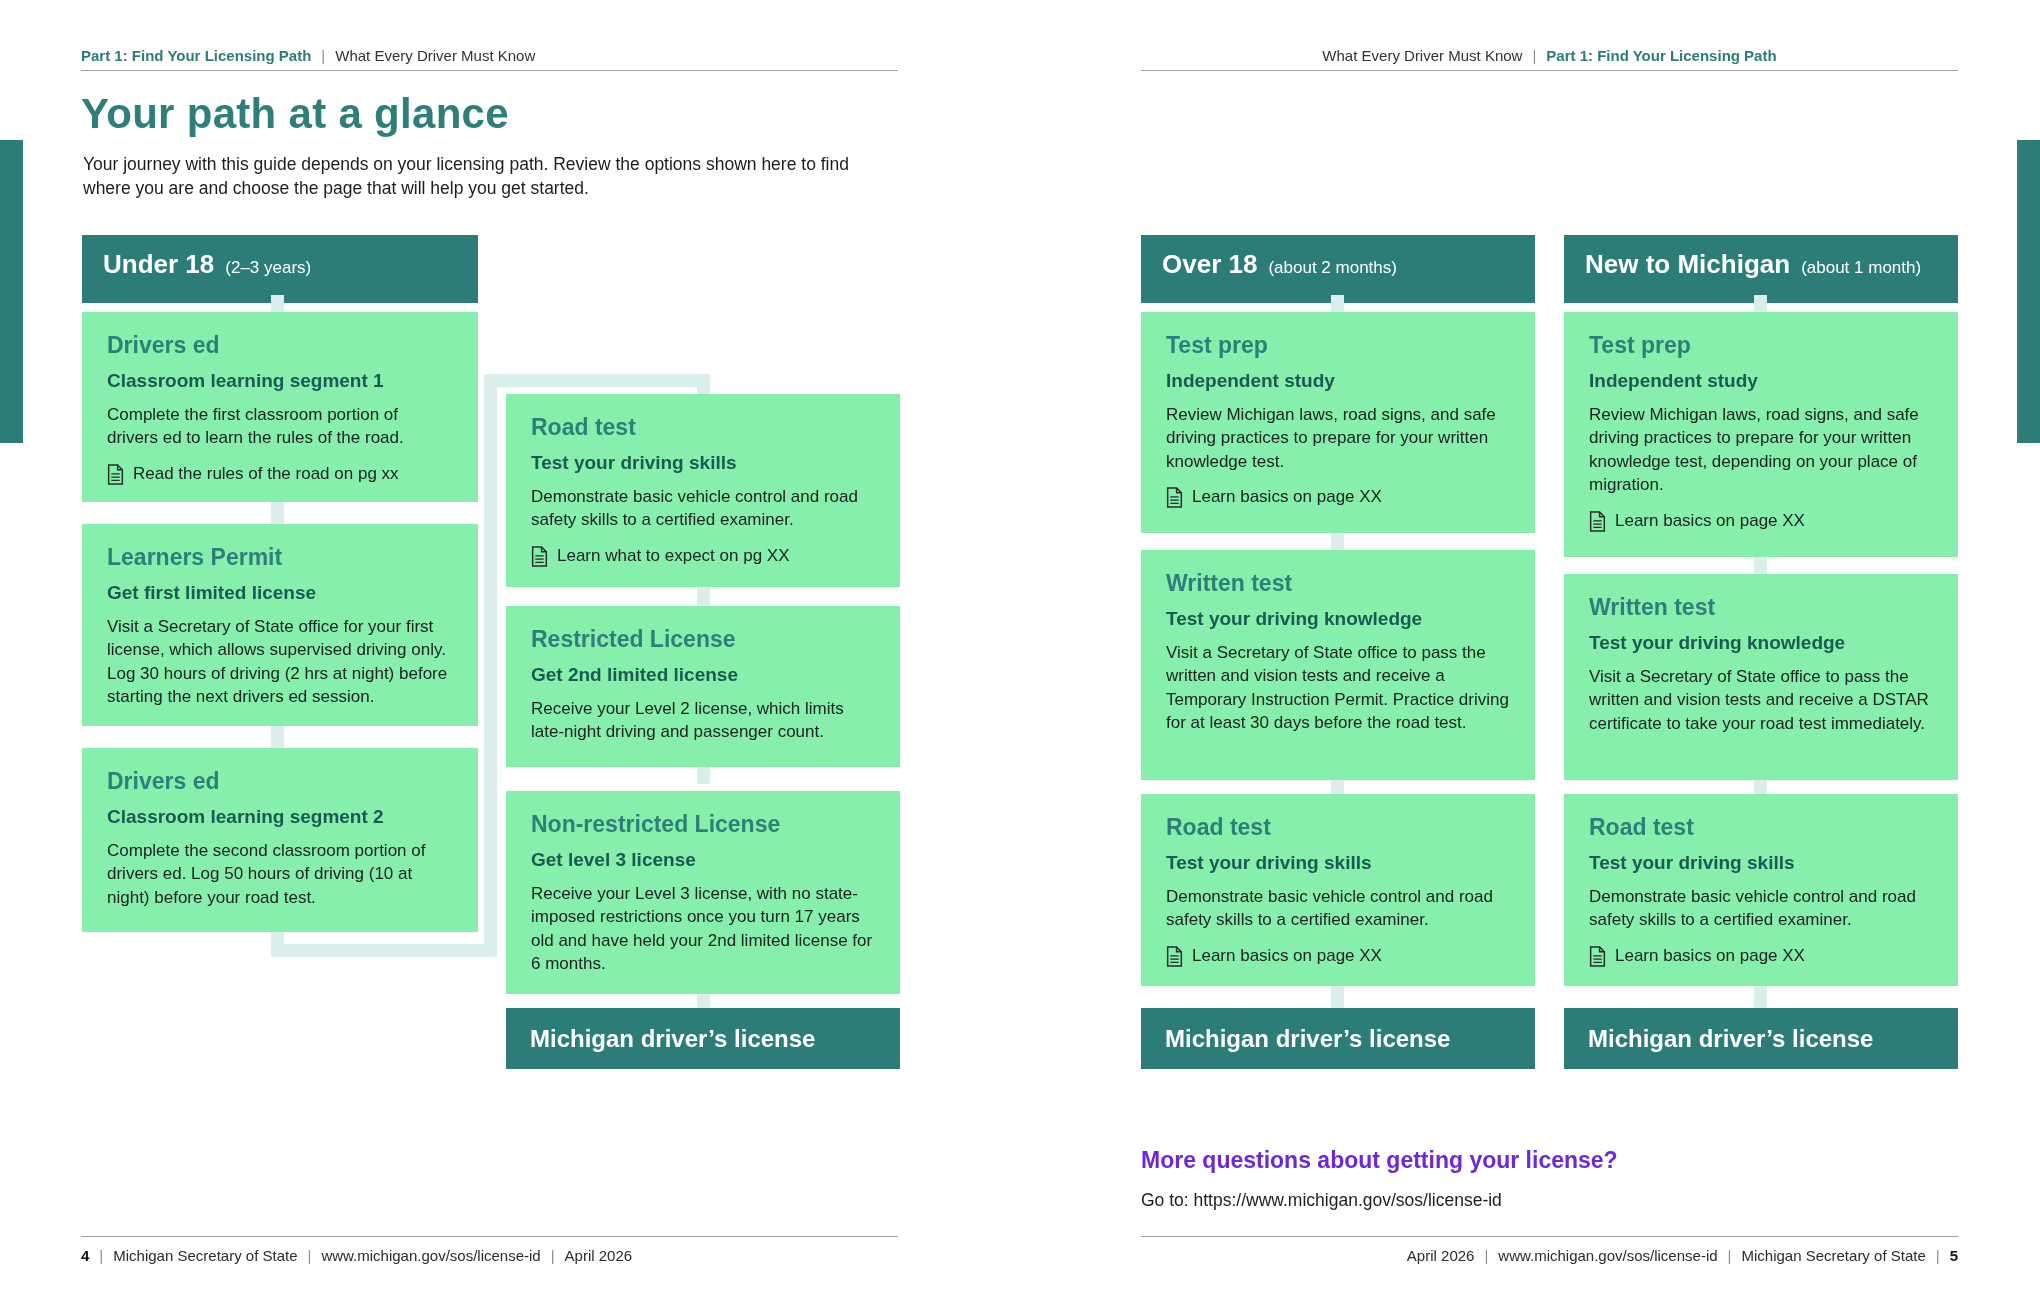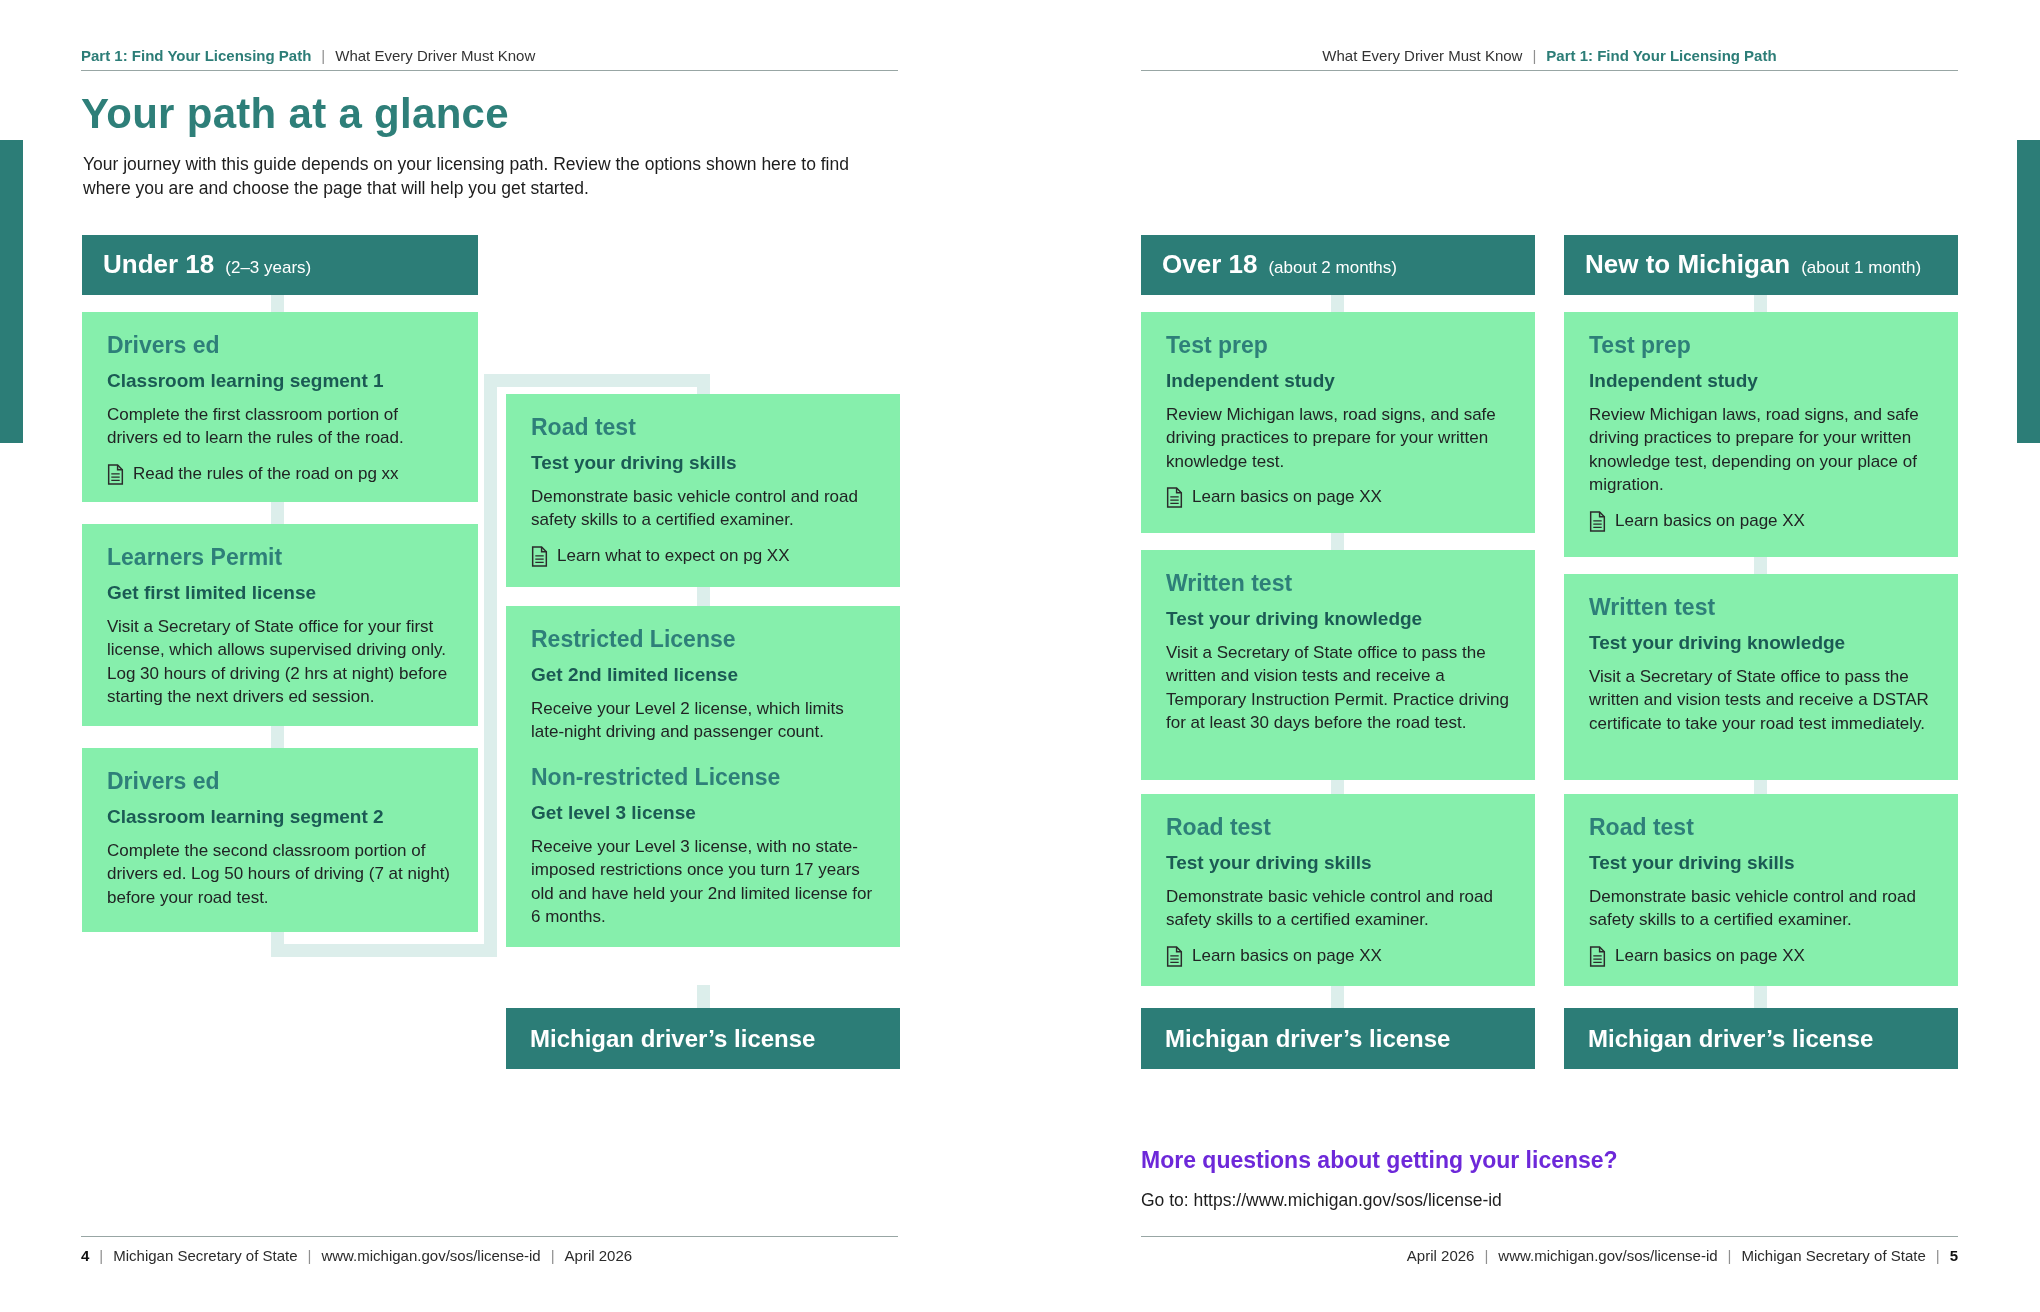--- a/index.html
+++ b/index.html
@@ -10,21 +10,21 @@
   .edge-bar { position:absolute; width:23px; height:303px; top:140px; background:#2C7D77; }
 
   .pagehead { position:absolute; top:47px; font-size:15px; white-space:nowrap; color:#333; }
   .pagehead .emph { color:#2C7D77; font-weight:bold; }
   .pagehead .sep { color:#8f8f8f; margin:0 10px; font-weight:normal; }
   .rule { position:absolute; height:1px; background:#98a6a4; }
 
   .page-title { position:absolute; left:81px; top:90px; font-size:42px; font-weight:bold; color:#2E7F79; letter-spacing:0.3px; }
   .intro { position:absolute; left:83px; top:152px; width:800px; font-size:17.5px; line-height:1.38; color:#1d1d1d; }
 
-  .colhead { position:absolute; height:60px; background:#2C7D77; color:#fff; padding:0 21px; line-height:58px; white-space:nowrap; box-sizing:border-box; }
+  .colhead { position:absolute; height:68px; background:#2C7D77; color:#fff; padding:0 21px; line-height:58px; white-space:nowrap; box-sizing:border-box; }
   .colhead .big { font-size:26px; font-weight:bold; }
   .colhead .small { font-size:17px; margin-left:11px; }
 
   .card { position:absolute; background:#86efac; padding:20px 25px; box-sizing:border-box; }
   .card .ct { font-size:23px; font-weight:bold; color:#2E7F79; margin:0 0 11px 0; }
   .card .cs { font-size:19px; font-weight:bold; color:#1B5A54; margin:0 0 11px 0; }
   .card .cb { font-size:17px; line-height:1.38; color:#212424; margin:0; }
   .doclink { display:flex; align-items:flex-start; gap:9px; margin-top:14px; font-size:17px; color:#212424; cursor:pointer; }
   .docicon { flex:0 0 auto; }
 
@@ -87,21 +87,21 @@
 
   <div class="card" style="left:82px; top:524px; width:396px; height:202px;">
     <div class="ct">Learners Permit</div>
     <div class="cs">Get first limited license</div>
     <p class="cb">Visit a Secretary of State office for your first license, which allows supervised driving only. Log 30 hours of driving (2 hrs at night) before starting the next drivers ed session.</p>
   </div>
 
   <div class="card" style="left:82px; top:748px; width:396px; height:184px;">
     <div class="ct">Drivers ed</div>
     <div class="cs">Classroom learning segment 2</div>
-    <p class="cb">Complete the second classroom portion of drivers ed. Log 50 hours of driving (7 at night) before your road test.</p>
+    <p class="cb">Complete the second classroom portion of drivers ed. Log 50 hours of driving (10 at night) before your road test.</p>
   </div>
 
   <div class="card" style="left:506px; top:394px; width:394px; height:193px;">
     <div class="ct">Road test</div>
     <div class="cs">Test your driving skills</div>
     <p class="cb">Demonstrate basic vehicle control and road safety skills to a certified examiner.</p>
     <div class="doclink">
       <svg class="docicon" viewBox="0 0 16 20" width="17" height="21">
           <path d="M1.5 1h8.5l4.5 4.5V19h-13z" fill="none" stroke="#2b2b2b" stroke-width="1.4"></path>
           <path d="M10 1v4.5h4.5" fill="none" stroke="#2b2b2b" stroke-width="1.4"></path>
@@ -110,21 +110,21 @@
       <span>Learn what to expect on pg XX</span>
     </div>
   </div>
 
   <div class="card" style="left:506px; top:606px; width:394px; height:161px;">
     <div class="ct">Restricted License</div>
     <div class="cs">Get 2nd limited license</div>
     <p class="cb">Receive your Level 2 license, which limits late-night driving and passenger count.</p>
   </div>
 
-  <div class="card" style="left:506px; top:744px; width:394px; height:203px;">
+  <div class="card" style="left:506px; top:791px; width:394px; height:203px;">
     <div class="ct">Non-restricted License</div>
     <div class="cs">Get level 3 license</div>
     <p class="cb">Receive your Level 3 license, with no state-imposed restrictions once you turn 17 years old and have held your 2nd limited license for 6 months.</p>
   </div>
 
   <div class="result" style="left:506px; top:1008px; width:394px;">Michigan driver’s license</div>
 
   <div class="rule" style="left:81px; top:1236px; width:817px;"></div>
   <div class="foot" style="left:81px;">
     <span class="pgnum">4</span><span class="sep">|</span><span>Michigan Secretary of State</span><span class="sep">|</span><span>www.michigan.gov/sos/license-id</span><span class="sep">|</span><span>April 2026</span>

